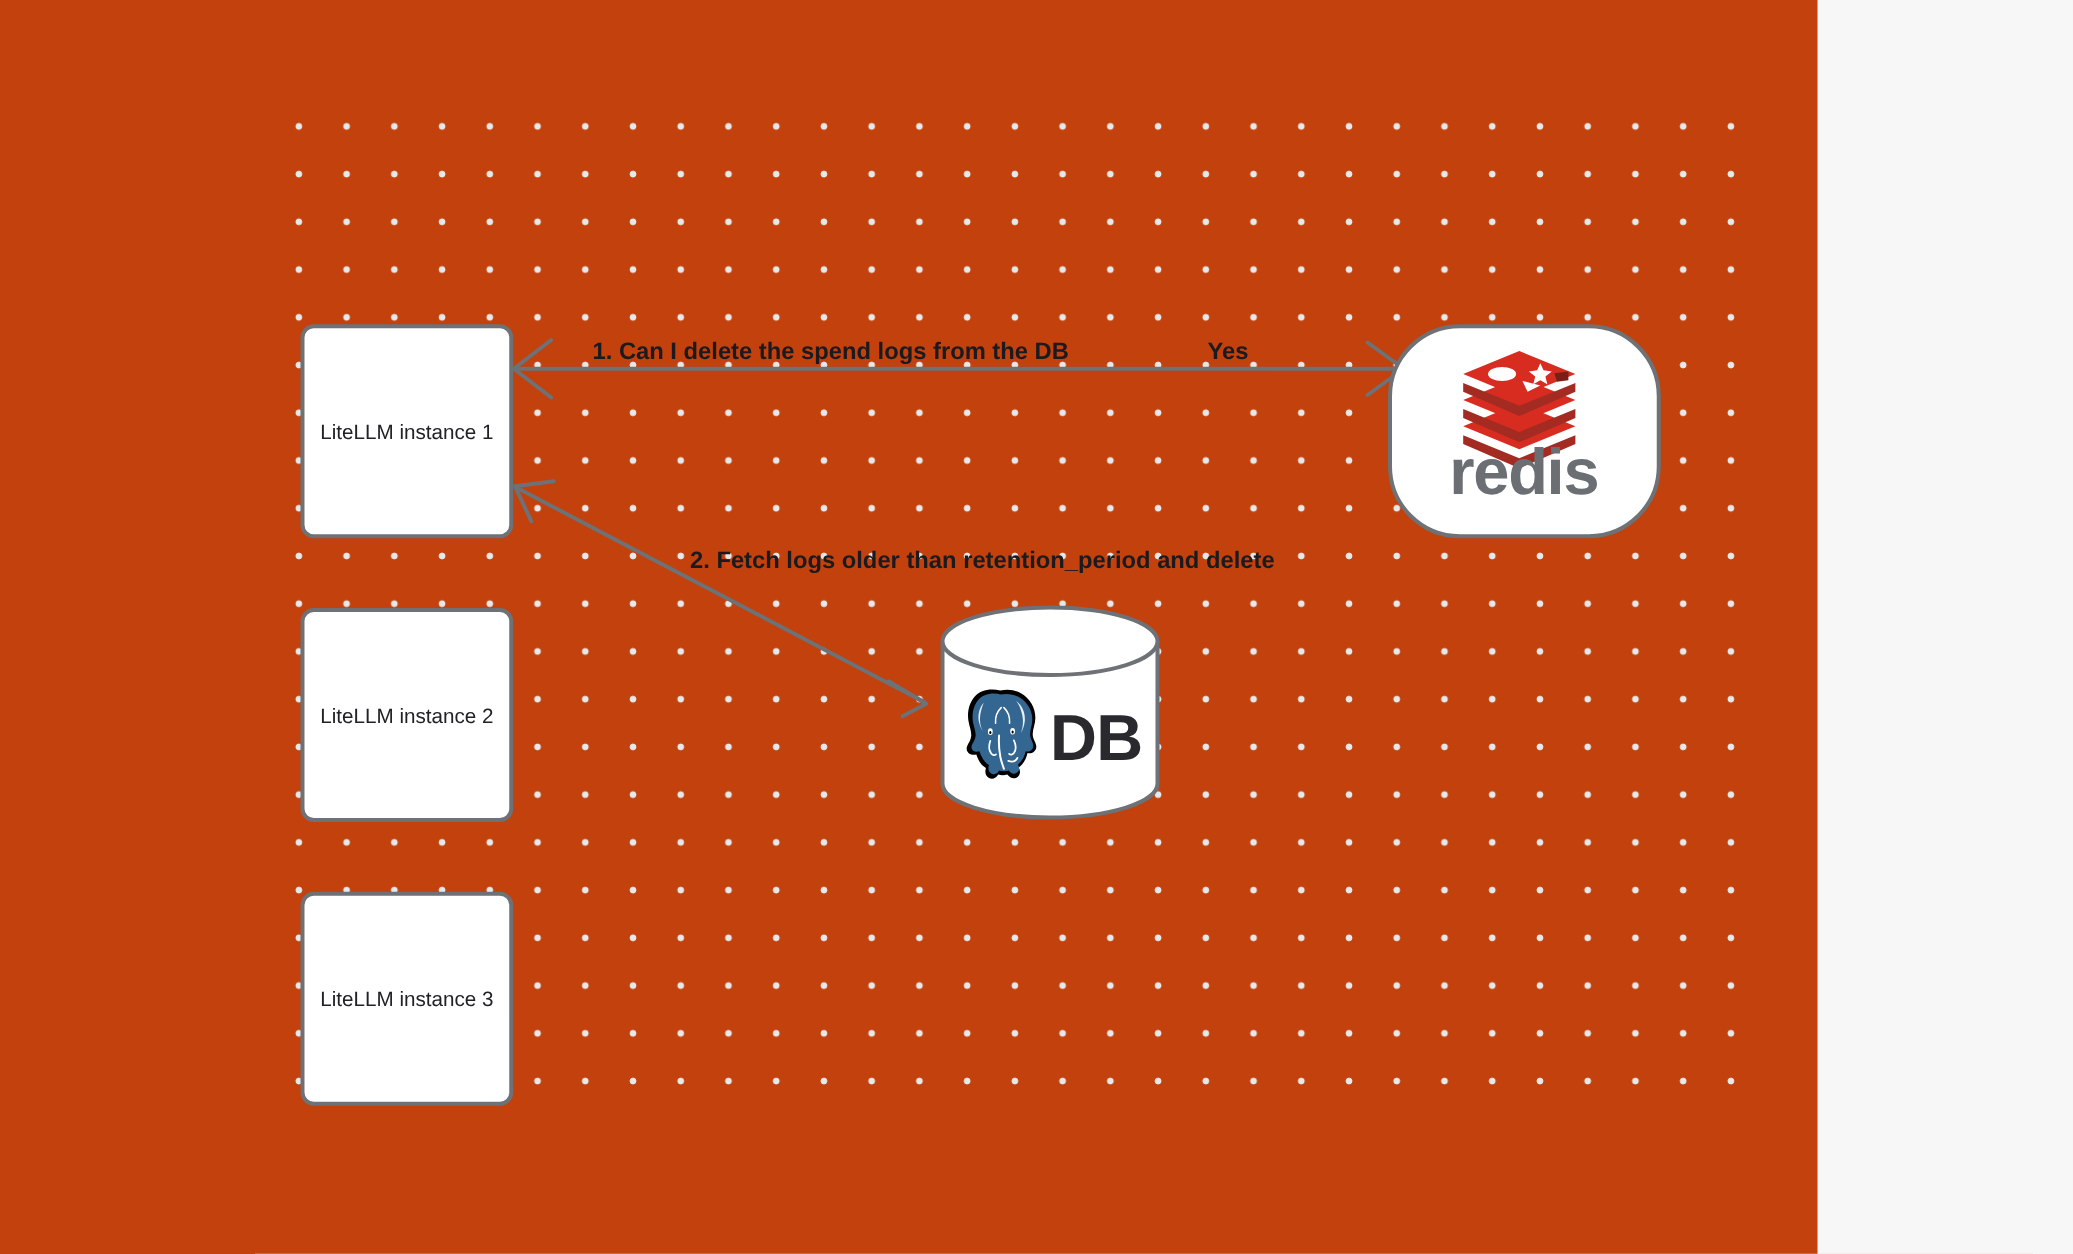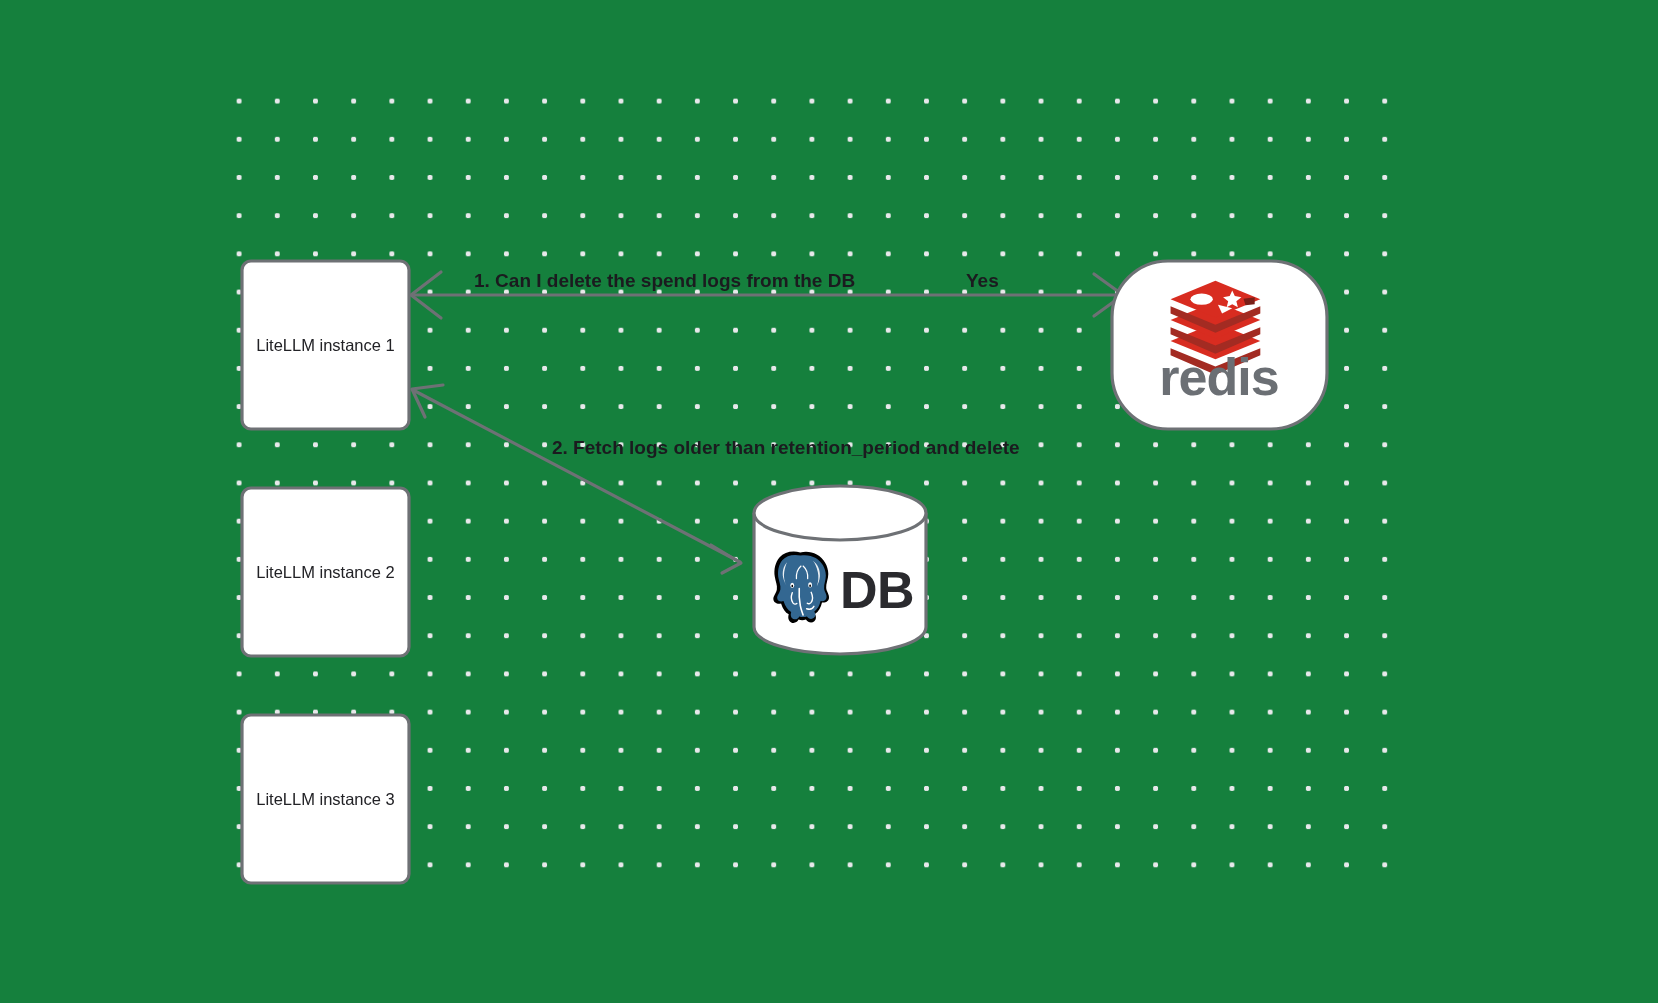--- a/index.html
+++ b/index.html
@@ -12,23 +12,23 @@
     width: 1658px;
     height: 1003px;
     overflow: hidden;
     font-family: "Liberation Sans", sans-serif;
     position: relative;
   }
 
   #canvas {
     position: absolute;
     left: 0; top: 0;
-    width: 1658px;
+    width: 1454px;
     height: 1003px;
-    background: #15803d;
+    background: #c2410c;
   }
 
   
   #dot-grid {
     position: absolute;
     left: 213px;
     top: 75px;
     width: 1205px;
     height: 812px;
     background-image: radial-gradient(circle, #e7e8ea 2.6px, rgba(0,0,0,0) 2.9px);

